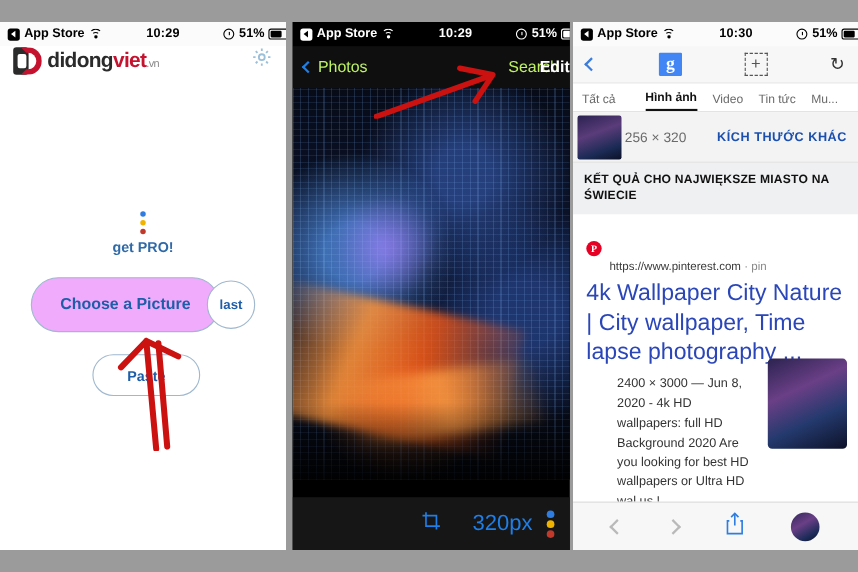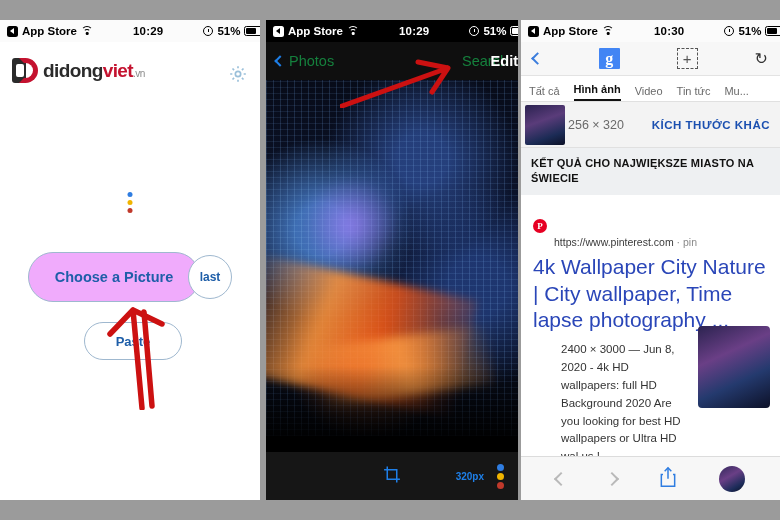--- a/index.html
+++ b/index.html
@@ -42,21 +42,21 @@
   .wifi i:nth-child(1){ width:12px; height:12px; top:0px; }
   .wifi i:nth-child(2){ width:7px;  height:7px;  top:2.5px; }
   .wifi i:nth-child(3){ width:2.6px;height:2.6px;top:6px; border:none; background:currentColor; }
   .alarm { display:inline-block; width:10px; height:10px; border:1.4px solid currentColor; border-radius:50%; position:relative; }
   .alarm::after{ content:""; position:absolute; left:3.6px; top:1.6px; width:1.2px; height:3.6px; background:currentColor; }
   .batt { width:22px; height:10.5px; border:1.3px solid currentColor; border-radius:2.4px; position:relative; padding:1px; }
   .batt::after{ content:""; position:absolute; right:-3.2px; top:3px; width:1.8px; height:4px; background:currentColor; border-radius:0 1px 1px 0; opacity:.6;}
   .batt i { display:block; height:100%; width:51%; background:currentColor; border-radius:1px; }
 
   
-  .p1-head { height:42px; background:#fff; display:flex; align-items:flex-end; justify-content:space-between; padding:0 12px;gap:46px; }
+  .p1-head { height:42px; background:#fff; display:flex; align-items:flex-start; justify-content:space-between; padding:0 12px;gap:46px; }
   .logo { display:flex; align-items:center; }
   .logo-mark { width:27px; height:27px; position:relative; margin-right:4px; }
   .logo-mark .sq { position:absolute; left:0; top:1px; width:14px; height:25px; background:#2b2b2b; border-radius:3px; }
   .logo-mark .sq::after{ content:""; position:absolute; left:4px; top:6px; width:8px; height:13px; background:#fff; border-radius:2px;}
   .logo-mark .arc { position:absolute; left:7px; top:1px; width:19px; height:25px; border:5px solid #c4122f;
                     border-radius:0 13px 13px 0; border-left-color:transparent; }
   .logo-txt { font-size:19px; font-weight:bold; letter-spacing:-.6px; color:#2b2b2b; }
   .logo-txt .red { color:#c4122f; }
   .logo-txt .vn { font-size:10px; color:#8a8a8a; font-weight:normal; }
   .gear { width:20px; height:20px; position:relative; }
@@ -73,21 +73,21 @@
                 font-size:14.5px; font-weight:bold; color:#1e5ea8; }
   .last-btn { width:44px; height:44px; margin-left:-12px; border:1.4px solid #9fb8cf; border-radius:50%;
               background:#fff; display:flex; align-items:center; justify-content:center;
               font-size:12px; font-weight:bold; color:#1e5ea8; }
   .paste-btn { position:absolute; left:84px; top:238px; width:98px; height:38px; border:1.4px solid #9fb8cf;
                border-radius:20px; background:#fff; display:flex; align-items:center; justify-content:center;
                font-size:13px; font-weight:bold; color:#1e5ea8; }
 
   
   .p2-nav { height:38px; background:#0f0f0f; display:flex; align-items:center; justify-content:space-between; padding:0 10px; position:relative; }
-  .p2-nav .l, .p2-nav .r { font-size:14.5px; color:#15803d; font-weight:500; display:flex; align-items:center;text-align:right; }
+  .p2-nav .l, .p2-nav .r { font-size:14.5px; color:#bef264; font-weight:500; display:flex; align-items:center;text-align:right; }
   .p2-nav .l .chev { display:inline-block; width:8px; height:8px; border-left:2.4px solid #1e7fe8; border-bottom:2.4px solid #1e7fe8;
                      transform:rotate(45deg); margin-right:5px; }
   .p2-nav .c { position:absolute; left:0; right:0; text-align:right; color:#fff; font-size:14.5px; font-weight:bold; pointer-events:none; }
   .photo { position:absolute; left:0; top:60px; width:100%; height:356px; overflow:hidden; background:#05070f; }
   .photo .sky { position:absolute; inset:0;
     background:
       radial-gradient(circle at 22% 42%, rgba(90,160,255,.65) 0 9%, transparent 32%),
       radial-gradient(circle at 62% 22%, rgba(70,120,230,.45) 0 8%, transparent 30%),
       radial-gradient(circle at 84% 58%, rgba(60,110,220,.4) 0 10%, transparent 34%),
       radial-gradient(circle at 40% 78%, rgba(255,120,40,.45) 0 6%, transparent 26%),
@@ -104,35 +104,35 @@
     background:linear-gradient(80deg, rgba(255,120,40,0) 0%, rgba(255,160,70,.8) 50%, rgba(255,120,40,0) 100%);
     filter:blur(5px); transform:rotate(-8deg); }
   .photo .glow { position:absolute; left:10%; top:28%; width:120px; height:90px;
     background:radial-gradient(circle, rgba(170,130,255,.7), transparent 65%); filter:blur(6px); }
   .photo .dark { position:absolute; left:0; right:0; bottom:0; height:70px;
     background:linear-gradient(180deg, rgba(0,0,0,0), rgba(0,0,0,.85)); }
 
   .p2-bottom { position:absolute; left:0; bottom:0; width:100%; height:48px; background:#161616;
                display:flex; align-items:center; }
   .crop-ic { position:absolute; left:50%; transform:translateX(-50%); color:#1e7fe8; }
-  .px-lbl { position:absolute; right:34px; color:#1e7fe8; font-size:10px; font-weight:bold; }
+  .px-lbl { position:absolute; right:34px; color:#1e7fe8; font-size:20px; font-weight:normal; }
   .px-dots { position:absolute; right:14px; display:flex; flex-direction:column; gap:2px; }
   .px-dots b { width:7px; height:7px; border-radius:50%; display:block; }
 
   
   .p3-nav { height:34px; background:#f7f7f7; display:flex; align-items:center; justify-content:space-between; padding:0 12px; border-bottom:1px solid #e3e3e3; }
   .p3-nav .back { width:9px; height:9px; border-left:2.6px solid #3b7ddd; border-bottom:2.6px solid #3b7ddd; transform:rotate(45deg); }
   .gbox { width:21px; height:21px; background:#4285f4; color:#fff; font-size:16px; font-weight:bold;
           display:flex; align-items:center; justify-content:center; font-family:"Liberation Serif", serif; border-radius:1px; }
   .tabbox { width:21px; height:21px; border:1.5px dashed #555; color:#555; font-size:15px;
             display:flex; align-items:center; justify-content:center; }
   .reload { font-size:16px; color:#333; }
   .p3-tabs { height:26px; background:#fff; display:flex; align-items:flex-end; padding:0 8px; gap:14px; overflow:hidden; border-bottom:1px solid #e0e0e0; }
   .p3-tabs span { font-size:11px; color:#6a6a6a; padding-bottom:4px; white-space:nowrap; }
-  .p3-tabs span.on { color:#111; font-weight:bold; border-bottom:2.5px solid #111; }
+  .p3-tabs span.on { color:#111; font-weight:bold; border-bottom:2.5px solid #111;margin-left:13px; }
   .sizerow { height:46px; background:#f3f3f3; display:flex; align-items:center; padding:0 0 0 0; border-bottom:1px solid #e0e0e0; }
   .sizethumb { width:40px; height:40px; margin-left:4px; background:linear-gradient(160deg,#2a2250,#5a3c7a 40%,#1b2b55 75%,#0c1026); border-radius:2px; }
   .sizetxt { font-size:12.5px; color:#6a6a6a; margin-left:3px; }
   .sizeother { font-size:11.5px; color:#1a4fb0; font-weight:bold; letter-spacing:.5px; margin-left:auto; margin-right:10px; }
   .resultsfor { background:#eef0f2; padding:8px 10px 9px; font-size:11px; font-weight:bold; color:#111; line-height:1.35; letter-spacing:.2px; }
   .card { background:#fff; padding:9px 12px 0; }
   .srcrow { display:flex; align-items:center; gap:7px; margin-bottom:6px; }
   .pin { width:14px; height:14px; border-radius:50%; background:#e60023; color:#fff; font-size:9px;
          display:flex; align-items:center; justify-content:center; font-family:"Liberation Serif", serif; font-weight:bold; }
   .srcurl { font-size:10.5px; color:#3a3a3a;margin-top:32px; }
@@ -192,20 +192,21 @@
         </svg>
       </span>
     </div>
 
     <div class="p1-body">
       <div class="dots">
         <b style="background:#2f7de1"></b>
           <b style="background:#f0b400"></b>
           <b style="background:#c0392b"></b>
       </div>
+      <div class="getpro">get PRO!</div>
 
       <div class="choosewrap">
         <div class="choose-btn">Choose a Picture</div>
         <div class="last-btn">last</div>
       </div>
       <div class="paste-btn">Paste</div>
     </div>
   </div>
 
   <div class="phone p2">

